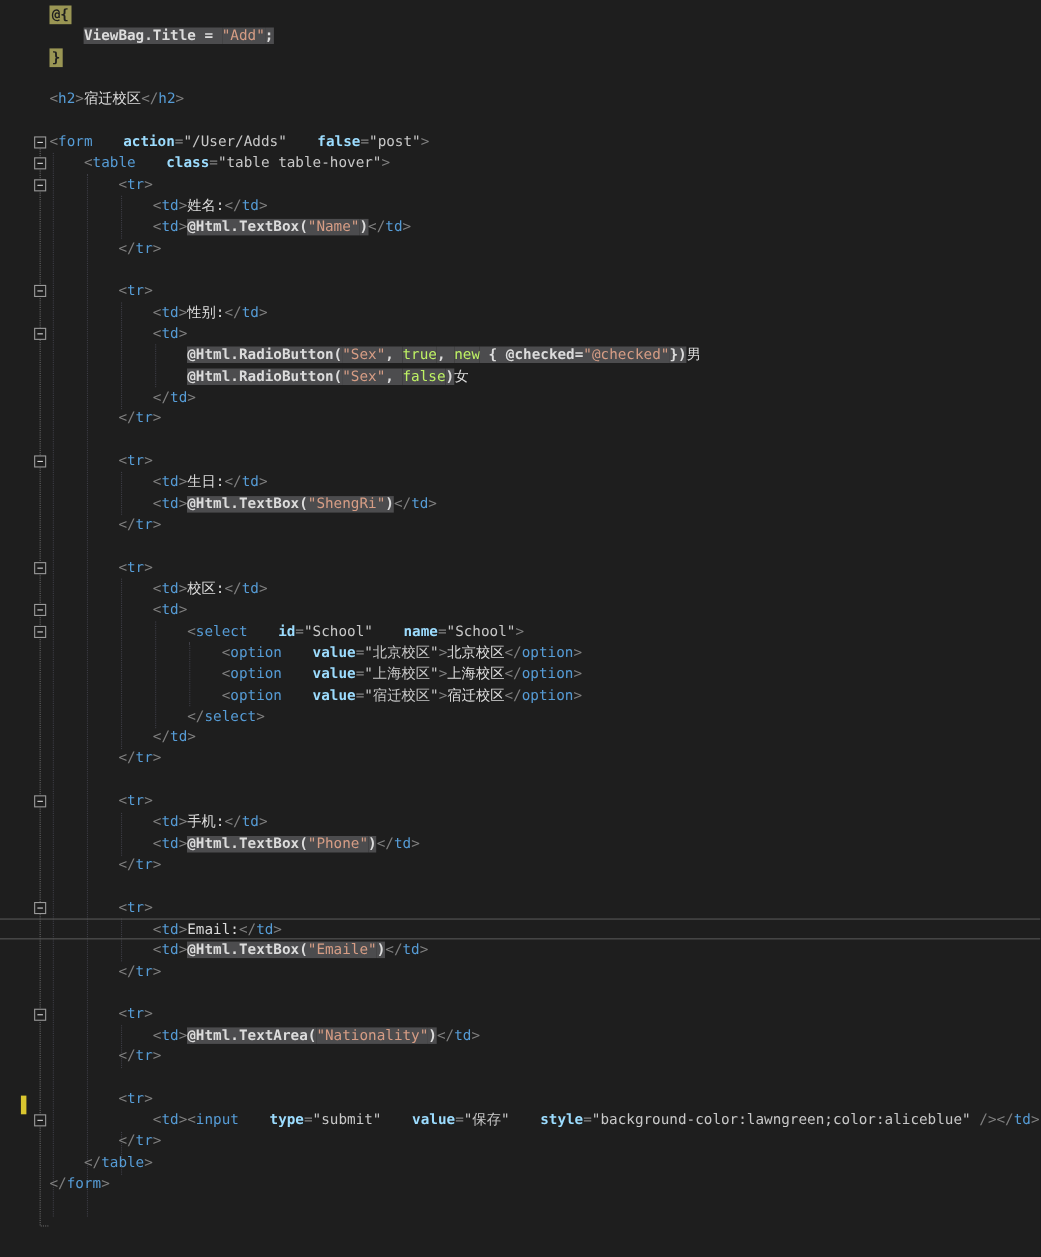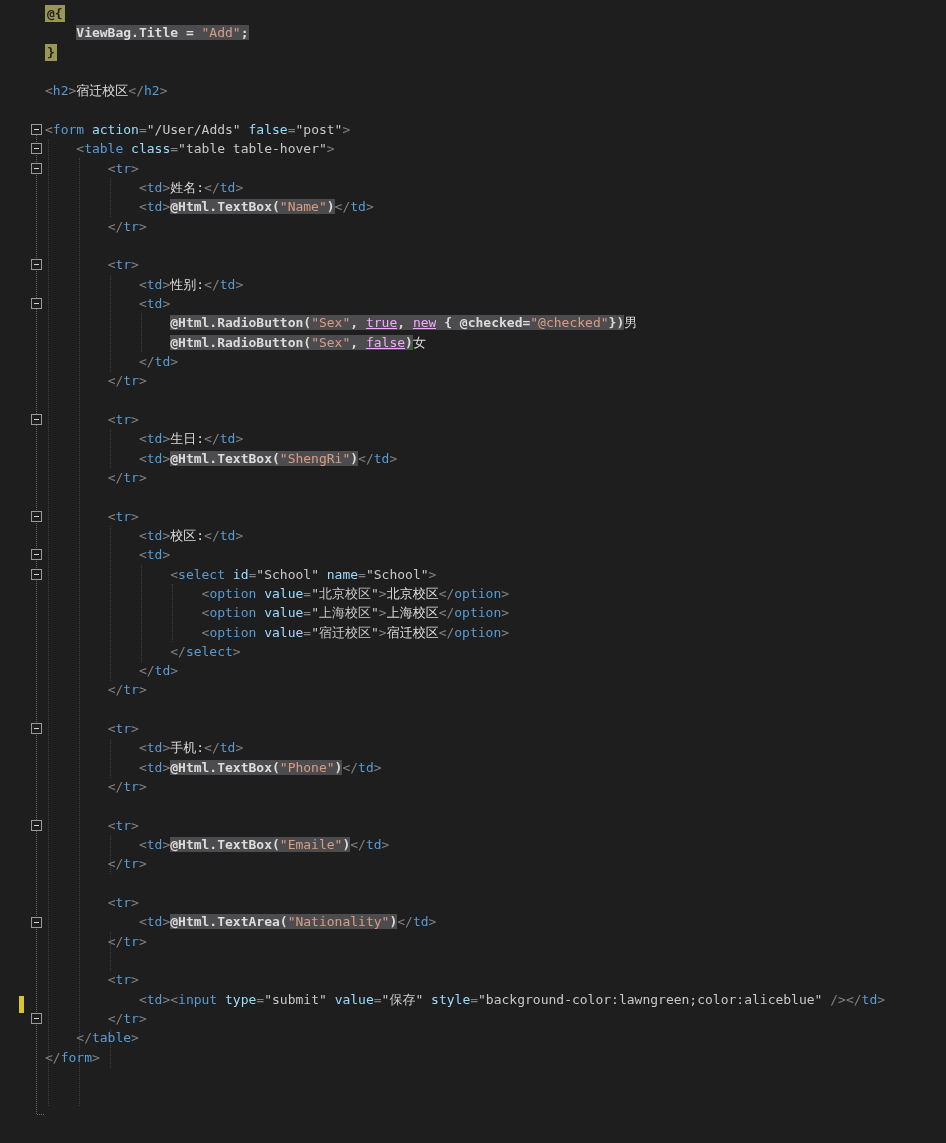--- a/index.html
+++ b/index.html
@@ -12,26 +12,26 @@
     overflow: hidden;
     font-family: "DejaVu Sans Mono", "Liberation Mono", monospace;
     font-size: 13px;
   }
   .code { position: absolute; left: 0; top: 4px; width: 100%; z-index: 2; }
   .line { height: 19.33px; line-height: 19.33px; white-space: pre; padding-left: 45px; }
   .line.current { border-top: 1px solid #565656; border-bottom: 1px solid #565656; }
 
   .tk-d  { color: #808080; }
   .tk-t  { color: #569cd6; }
-  .tk-a  { color: #9cdcfe; font-weight: normal; }
+  .tk-a  { color: #9cdcfe; font-weight: bold; margin-left: 20px; }
   .tk-v  { color: #c8c8c8; }
   .tk-x  { color: #dcdcdc; }
   .tk-rz { color: #dcdcdc; background: #4c4c4e; font-weight: bold; }
   .tk-rs { color: #d69d85; background: #4c4c4e; }
-  .tk-rk { color: #f0abfc; background: #4c4c4e; text-decoration: underline; }
+  .tk-rk { color: #bef264; background: #4c4c4e; }
   .tk-tr { color: #1f1f1f; background: #9a9654; padding: 1px 2px; font-weight: bold; }
 
   .guide { position: absolute; width: 0; border-left: 1px dotted #3e3e46; z-index: 1; }
   .fold-vline { position: absolute; left: 36px; width: 0; border-left: 1px dotted #666666; z-index: 1; }
   .fold-corner { position: absolute; left: 37px; height: 0; border-top: 1px dotted #666666; z-index: 1; }
   .fold-box {
     position: absolute; left: 31px; width: 11px; height: 11px;
     border: 1px solid #9a9a9a; background: #1e1e1e; z-index: 3; cursor: pointer;
   }
   .fold-box::after {
@@ -120,20 +120,21 @@
       <div class="line"><span class="tk-x">                </span><span class="tk-d">&lt;/</span><span class="tk-t">select</span><span class="tk-d">&gt;</span></div>
       <div class="line"><span class="tk-x">            </span><span class="tk-d">&lt;/</span><span class="tk-t">td</span><span class="tk-d">&gt;</span></div>
       <div class="line"><span class="tk-x">        </span><span class="tk-d">&lt;/</span><span class="tk-t">tr</span><span class="tk-d">&gt;</span></div>
       <div class="line"></div>
       <div class="line"><span class="tk-x">        </span><span class="tk-d">&lt;</span><span class="tk-t">tr</span><span class="tk-d">&gt;</span></div>
       <div class="line"><span class="tk-x">            </span><span class="tk-d">&lt;</span><span class="tk-t">td</span><span class="tk-d">&gt;</span><span class="tk-x">手机:</span><span class="tk-d">&lt;/</span><span class="tk-t">td</span><span class="tk-d">&gt;</span></div>
       <div class="line"><span class="tk-x">            </span><span class="tk-d">&lt;</span><span class="tk-t">td</span><span class="tk-d">&gt;</span><span class="tk-rz">@Html.TextBox(</span><span class="tk-rs">"Phone"</span><span class="tk-rz">)</span><span class="tk-d">&lt;/</span><span class="tk-t">td</span><span class="tk-d">&gt;</span></div>
       <div class="line"><span class="tk-x">        </span><span class="tk-d">&lt;/</span><span class="tk-t">tr</span><span class="tk-d">&gt;</span></div>
       <div class="line"></div>
       <div class="line"><span class="tk-x">        </span><span class="tk-d">&lt;</span><span class="tk-t">tr</span><span class="tk-d">&gt;</span></div>
+      <div class="line current"><span class="tk-x">            </span><span class="tk-d">&lt;</span><span class="tk-t">td</span><span class="tk-d">&gt;</span><span class="tk-x">Email:</span><span class="tk-d">&lt;/</span><span class="tk-t">td</span><span class="tk-d">&gt;</span></div>
       <div class="line"><span class="tk-x">            </span><span class="tk-d">&lt;</span><span class="tk-t">td</span><span class="tk-d">&gt;</span><span class="tk-rz">@Html.TextBox(</span><span class="tk-rs">"Emaile"</span><span class="tk-rz">)</span><span class="tk-d">&lt;/</span><span class="tk-t">td</span><span class="tk-d">&gt;</span></div>
       <div class="line"><span class="tk-x">        </span><span class="tk-d">&lt;/</span><span class="tk-t">tr</span><span class="tk-d">&gt;</span></div>
       <div class="line"></div>
       <div class="line"><span class="tk-x">        </span><span class="tk-d">&lt;</span><span class="tk-t">tr</span><span class="tk-d">&gt;</span></div>
       <div class="line"><span class="tk-x">            </span><span class="tk-d">&lt;</span><span class="tk-t">td</span><span class="tk-d">&gt;</span><span class="tk-rz">@Html.TextArea(</span><span class="tk-rs">"Nationality"</span><span class="tk-rz">)</span><span class="tk-d">&lt;/</span><span class="tk-t">td</span><span class="tk-d">&gt;</span></div>
       <div class="line"><span class="tk-x">        </span><span class="tk-d">&lt;/</span><span class="tk-t">tr</span><span class="tk-d">&gt;</span></div>
       <div class="line"></div>
       <div class="line"><span class="tk-x">        </span><span class="tk-d">&lt;</span><span class="tk-t">tr</span><span class="tk-d">&gt;</span></div>
       <div class="line"><span class="tk-x">            </span><span class="tk-d">&lt;</span><span class="tk-t">td</span><span class="tk-d">&gt;</span><span class="tk-d">&lt;</span><span class="tk-t">input</span><span class="tk-x"> </span><span class="tk-a">type</span><span class="tk-d">=</span><span class="tk-v">"submit"</span><span class="tk-x"> </span><span class="tk-a">value</span><span class="tk-d">=</span><span class="tk-v">"保存"</span><span class="tk-x"> </span><span class="tk-a">style</span><span class="tk-d">=</span><span class="tk-v">"background-color:lawngreen;color:aliceblue"</span><span class="tk-x"> </span><span class="tk-d">/&gt;</span><span class="tk-d">&lt;/</span><span class="tk-t">td</span><span class="tk-d">&gt;</span></div>
       <div class="line"><span class="tk-x">        </span><span class="tk-d">&lt;/</span><span class="tk-t">tr</span><span class="tk-d">&gt;</span></div>

